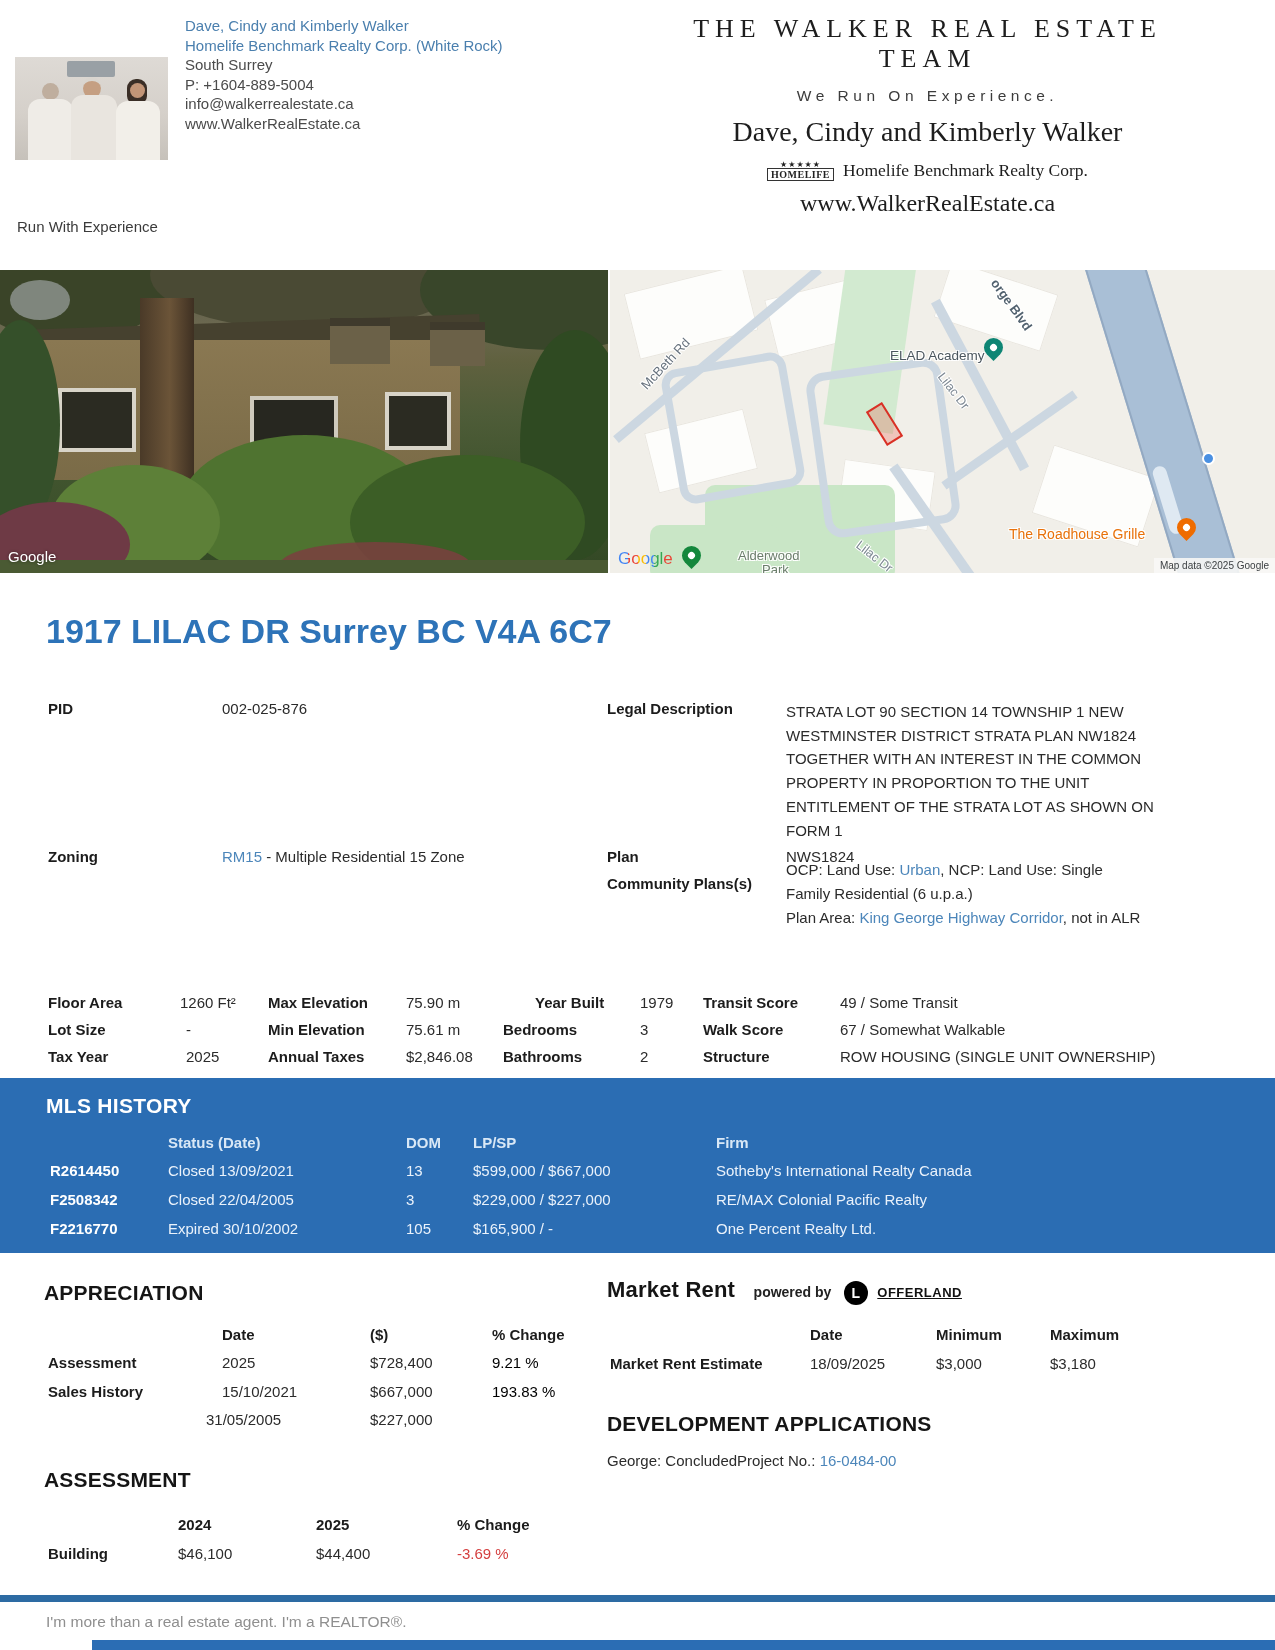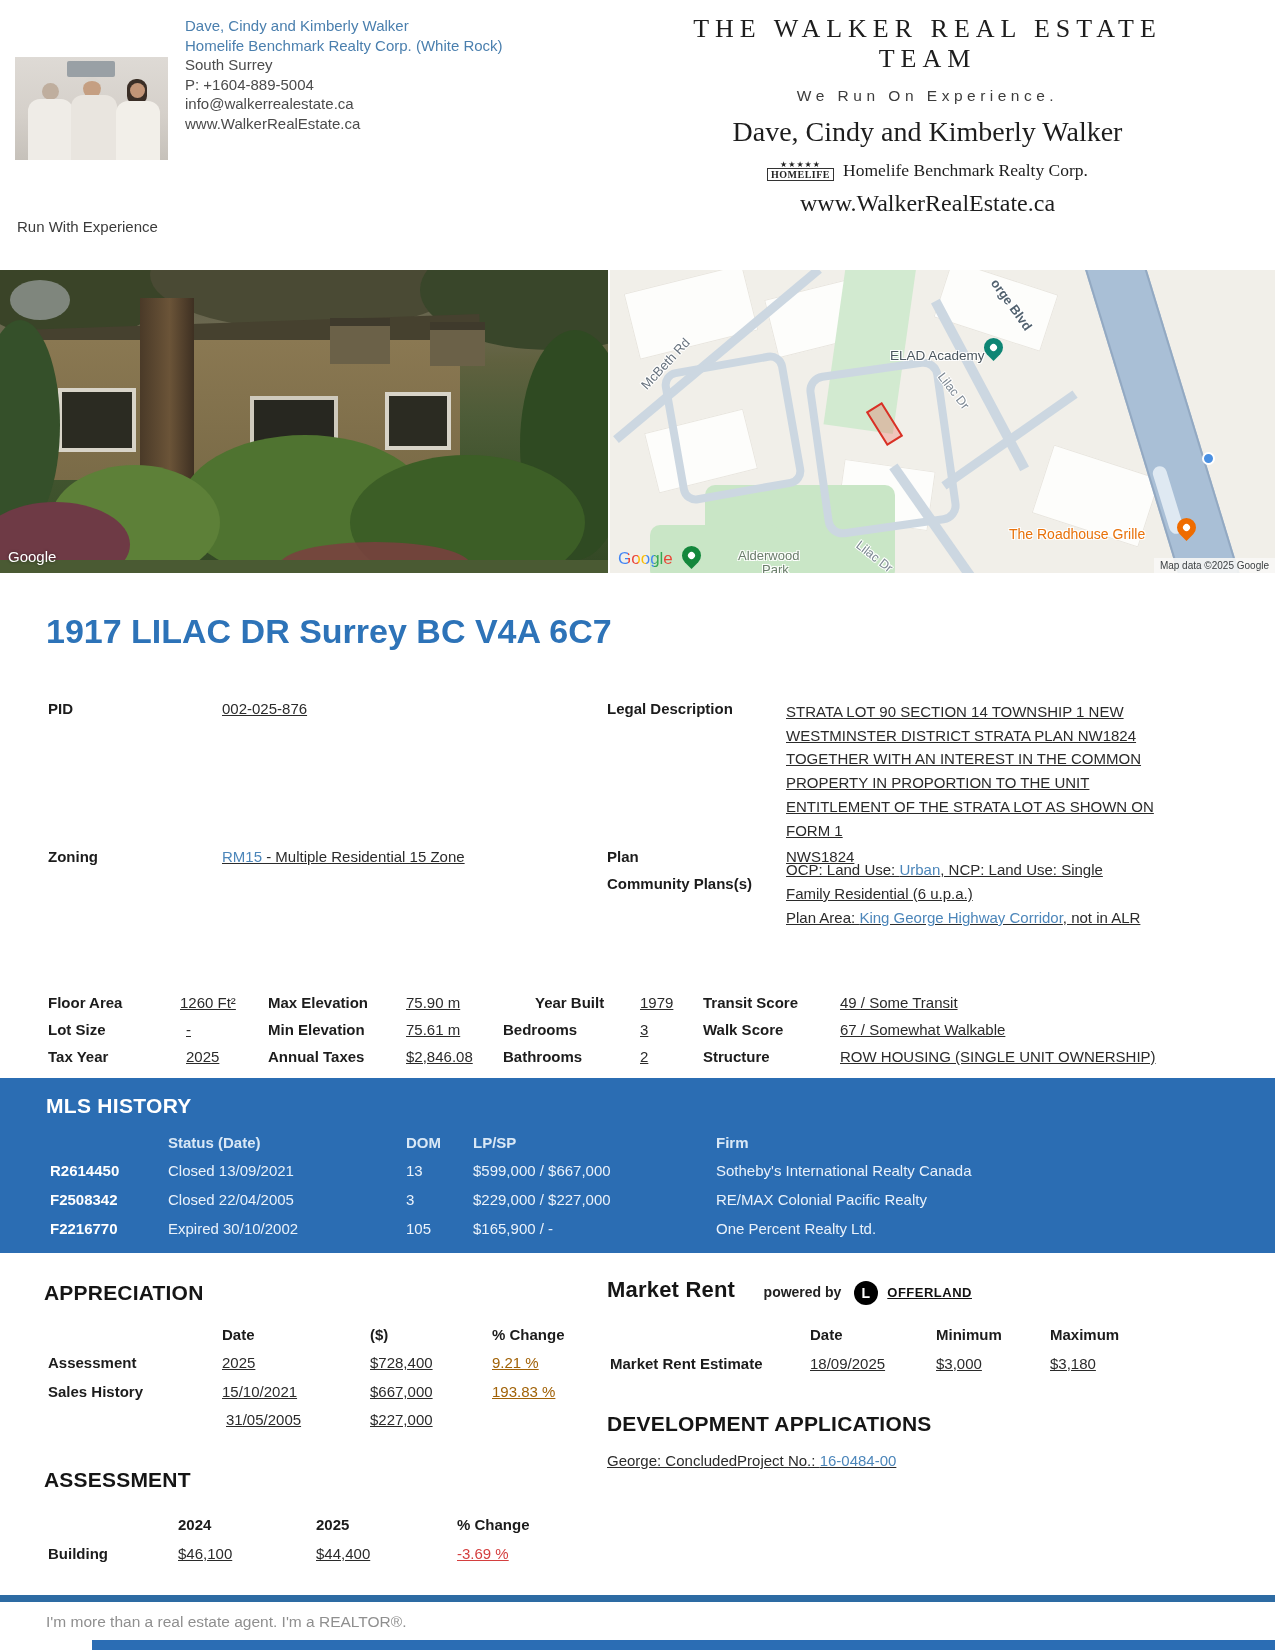--- a/index.html
+++ b/index.html
@@ -1,22 +1,22 @@
 <!DOCTYPE html>
 <html><head>
 <meta charset="utf-8">
 <style>
   html,body{margin:0;padding:0;background:#fff;}
   body{font-family:"Liberation Sans",sans-serif;color:#2b2b2b;}
   #page{position:relative;width:1275px;height:1650px;background:#fff;overflow:hidden;}
   .abs{position:absolute;}
   .lbl{font-weight:bold;color:#1c1c1c;font-size:15px;}
-  .val{font-size:15px;color:#2b2b2b;text-decoration:underline;}
+  .val{font-size:15px;color:#2b2b2b;}
   .link{color:#4c86ba;}
-  .green{color:#a16207;}
+  .green{color:#000000;}
   .red{color:#d43f3f;}
   
   .agent-photo{left:15px;top:57px;width:153px;height:103px;background:linear-gradient(180deg,#dedad5 0%,#d5d0ca 55%,#c6c1ba 100%);overflow:hidden;}
   .agent-photo .hood{position:absolute;left:52px;top:4px;width:48px;height:16px;background:#99a0a5;border-radius:2px;}
   .agent-photo .head{position:absolute;border-radius:50%;}
   .agent-photo .bodyshape{position:absolute;border-radius:12px 12px 0 0;}
   .agent-info{left:185px;top:16px;font-size:15px;line-height:19.5px;}
   .agent-info .blue{color:#4a7fae;}
   .agent-info .dark{color:#4b4b4b;}
   .team{left:640px;top:14px;width:575px;text-align:center;color:#1d1d1d;}
@@ -247,26 +247,26 @@
   <div class="abs lbl" style="left:48px;top:1354px;">Assessment</div>
   <div class="abs val" style="left:222px;top:1354px;">2025</div>
   <div class="abs val" style="left:370px;top:1354px;">$728,400</div>
   <div class="abs val green" style="left:492px;top:1354px;">9.21 %</div>
 
   <div class="abs lbl" style="left:48px;top:1383px;">Sales History</div>
   <div class="abs val" style="left:222px;top:1383px;">15/10/2021</div>
   <div class="abs val" style="left:370px;top:1383px;">$667,000</div>
   <div class="abs val green" style="left:492px;top:1383px;">193.83 %</div>
 
-  <div class="abs val" style="left:226px;top:1411px;">31/05/2005</div>
+  <div class="abs val" style="left:206px;top:1411px;">31/05/2005</div>
   <div class="abs val" style="left:370px;top:1411px;">$227,000</div>
 
   <div class="abs" style="left:607px;top:1277px;">
     <span class="sec-h" style="font-size:22px;">Market Rent</span>
-    <span style="font-size:14px;font-weight:bold;color:#222;margin-left:24px;">powered by</span>
+    <span style="font-size:14px;font-weight:bold;color:#222;margin-left:14px;">powered by</span>
     <span class="offer-ic" style="margin-left:8px;">L</span>
     <span style="font-size:13px;font-weight:bold;color:#111;letter-spacing:.5px;margin-left:5px;text-decoration:underline;">OFFERLAND</span>
   </div>
   <div class="abs lbl" style="left:810px;top:1326px;">Date</div>
   <div class="abs lbl" style="left:936px;top:1326px;">Minimum</div>
   <div class="abs lbl" style="left:1050px;top:1326px;">Maximum</div>
   <div class="abs lbl" style="left:610px;top:1355px;">Market Rent Estimate</div>
   <div class="abs val" style="left:810px;top:1355px;">18/09/2025</div>
   <div class="abs val" style="left:936px;top:1355px;">$3,000</div>
   <div class="abs val" style="left:1050px;top:1355px;">$3,180</div>

